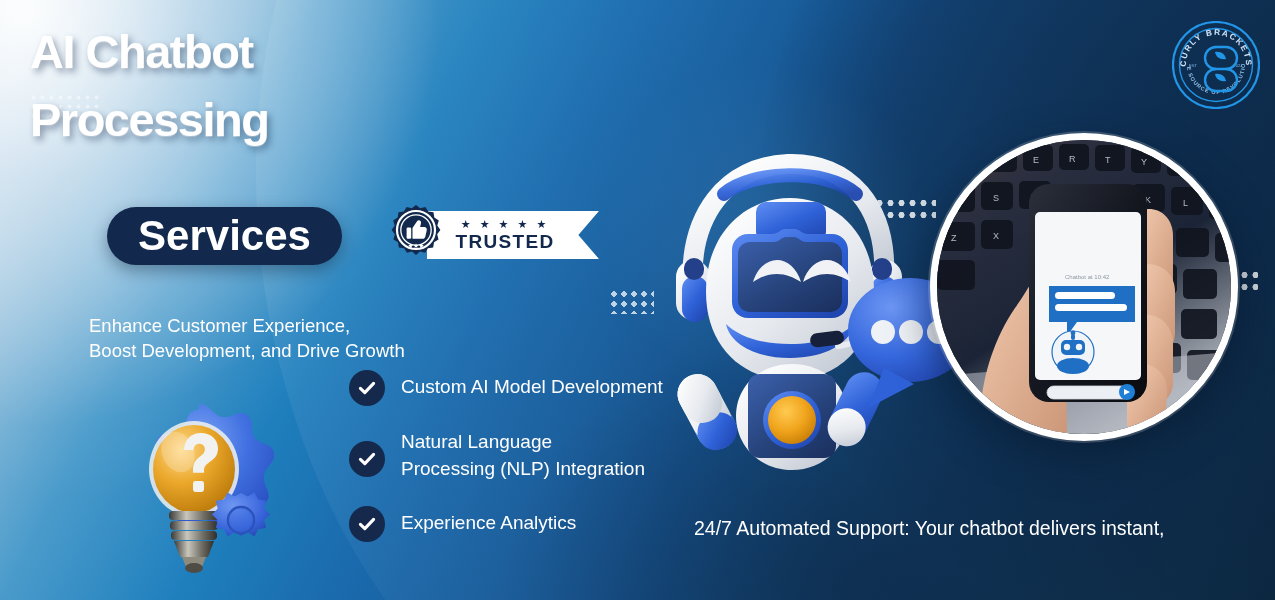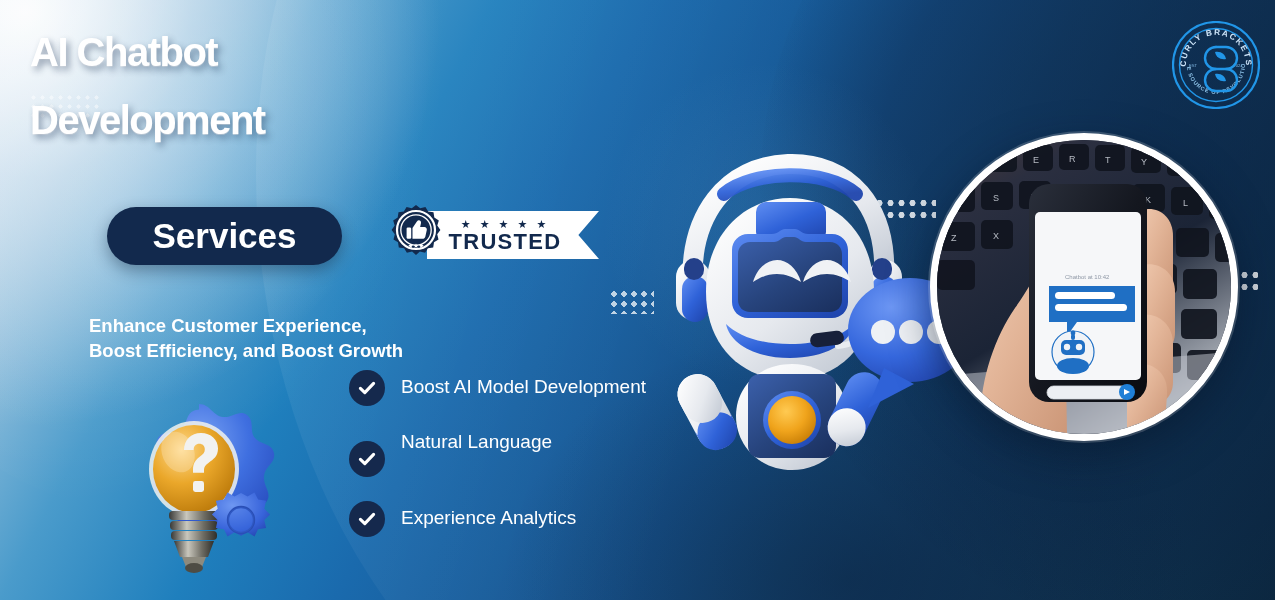--- a/index.html
+++ b/index.html
@@ -84,42 +84,42 @@
                 background-size:11px 12px; }
   .dg-right   { left:1194px;top:268px; width:64px; height:28px; opacity:0.95;
                 background-size:11px 12px; }
 
   
   .headline {
     position:absolute;
     left:30px; top:18px;
     width:700px;
     font-weight:bold;
-    font-size:40px;
+    font-size:47px;
     line-height:68px;
     letter-spacing:-1.5px;
     color:#ffffff;
     text-shadow: 3px 4px 7px rgba(20,45,80,0.45), 0 1px 0 rgba(255,255,255,0.6);
   }
   .headline .l1 { display:block; }
   .headline .l2 { display:block; }
 
   
   .services-pill {
     position:absolute;
     left:107px; top:207px;
     width:235px; height:58px;
     border-radius:29px;
     background:#12294d;
     box-shadow:0 6px 16px rgba(8,25,50,0.38);
     display:flex; align-items:center; justify-content:center;
   }
   .services-pill span {
     color:#ffffff;
-    font-size:35px;
+    font-size:42px;
     font-weight:bold;
     letter-spacing:0px;
   }
 
   
   .trusted {
     position:absolute;
     left:385px; top:204px;
     width:214px; height:62px;
   }
@@ -136,42 +136,42 @@
     padding-right:16px;
   }
   .trusted-stars {
     font-size:11px;
     letter-spacing:3px;
     color:#12294d;
     line-height:12px;
     margin-bottom:1px;
   }
   .trusted-word {
-    font-size:22px;
+    font-size:19px;
     font-weight:bold;
     letter-spacing:1.3px;
     color:#12294d;
     line-height:21px;
   }
   .trusted-seal {
     position:absolute;
     left:0; top:0;
     width:62px; height:62px;
   }
 
   
   .subtitle {
     position:absolute;
     left:89px; top:313px;
     width:430px;
     color:#ffffff;
     font-size:18.5px;
     line-height:25px;
   }
-  .subtitle span { display:block;font-weight:bold; }
+  .subtitle span { display:block; }
 
   
   .features {
     position:absolute;
     left:349px; top:370px;
     width:400px;
   }
   .feature {
     display:flex;
     align-items:flex-start;
@@ -253,21 +253,21 @@
   <div class="bg-blob blob-4"></div>
   <div class="swoosh"></div>
 
   <div class="dotgrid dg-title"></div>
   <div class="dotgrid dg-left"></div>
   <div class="dotgrid dg-mid"></div>
   <div class="dotgrid dg-right"></div>
 
   <div class="headline">
     <span class="l1">AI Chatbot</span>
-    <span class="l2">Development</span>
+    <span class="l2">Processing</span>
   </div>
 
   <div class="services-pill">
     <span>Services</span>
   </div>
 
   <div class="trusted">
     <div class="trusted-ribbon">
       <div class="trusted-stars">★ ★ ★ ★ ★</div>
       <div class="trusted-word">TRUSTED</div>
@@ -285,44 +285,45 @@
       <g fill="#ffffff">
         <path d="M25.6 39.4 l0.7 1.55 l1.7 0.15 l-1.3 1.15 l0.4 1.65 l-1.5 -0.88 l-1.5 0.88 l0.4 -1.65 l-1.3 -1.15 l1.7 -0.15 z"></path>
         <path d="M31 39.4 l0.7 1.55 l1.7 0.15 l-1.3 1.15 l0.4 1.65 l-1.5 -0.88 l-1.5 0.88 l0.4 -1.65 l-1.3 -1.15 l1.7 -0.15 z"></path>
         <path d="M36.4 39.4 l0.7 1.55 l1.7 0.15 l-1.3 1.15 l0.4 1.65 l-1.5 -0.88 l-1.5 0.88 l0.4 -1.65 l-1.3 -1.15 l1.7 -0.15 z"></path>
       </g>
     </svg>
   </div>
 
   <div class="subtitle">
     <span>Enhance Customer Experience,</span>
-    <span>Boost Efficiency, and Boost Growth</span>
+    <span>Boost Development, and Drive Growth</span>
   </div>
 
   <div class="features">
 
     <div class="feature feat-1">
       <div class="check-circle">
         <svg width="20" height="20" viewBox="0 0 20 20">
           <path d="M3.4 10.3 L7.8 14.6 L16.6 5.4" fill="none" stroke="#ffffff" stroke-width="3.1" stroke-linecap="round" stroke-linejoin="round"></path>
         </svg>
       </div>
       <div class="feature-text">
-        <span>Boost AI Model Development</span>
+        <span>Custom AI Model Development</span>
       </div>
     </div>
 
     <div class="feature feat-2">
       <div class="check-circle">
         <svg width="20" height="20" viewBox="0 0 20 20">
           <path d="M3.4 10.3 L7.8 14.6 L16.6 5.4" fill="none" stroke="#ffffff" stroke-width="3.1" stroke-linecap="round" stroke-linejoin="round"></path>
         </svg>
       </div>
       <div class="feature-text">
         <span>Natural Language</span>
+        <span>Processing (NLP) Integration</span>
       </div>
     </div>
 
     <div class="feature feat-3">
       <div class="check-circle">
         <svg width="20" height="20" viewBox="0 0 20 20">
           <path d="M3.4 10.3 L7.8 14.6 L16.6 5.4" fill="none" stroke="#ffffff" stroke-width="3.1" stroke-linecap="round" stroke-linejoin="round"></path>
         </svg>
       </div>
       <div class="feature-text">
@@ -567,20 +568,21 @@
         </g>
 
         <rect x="110" y="246" width="84" height="13" rx="6.5" fill="#eceff3" stroke="#d5dae1" stroke-width="0.8"></rect>
         <circle cx="190" cy="252" r="8" fill="#1f7fd6"></circle>
         <path d="M187 249 l6 3 l-6 3 z" fill="#ffffff"></path>
       </g>
     </svg>
   </div>
 
   <div class="caption">
+    <span>24/7 Automated Support: Your chatbot delivers instant,</span>
   </div>
 
   <svg class="logo" viewBox="0 0 88 88">
     <defs>
       <path id="arcTop" d="M 14,44 A 30,30 0 0 1 74,44"></path>
       <path id="arcBot" d="M 15,44 A 29,29 0 0 0 73,44"></path>
     </defs>
     <circle cx="44" cy="44" r="43" fill="none" stroke="#2196e8" stroke-width="2.2"></circle>
     <circle cx="44" cy="44" r="36.5" fill="none" stroke="#2196e8" stroke-width="1.4"></circle>
 

